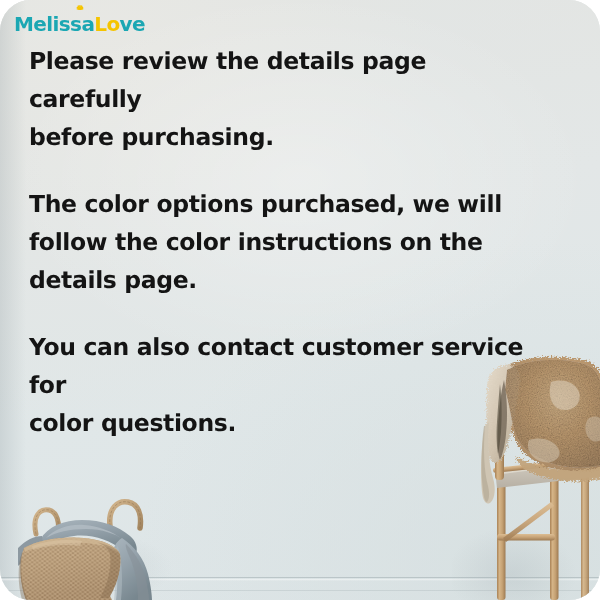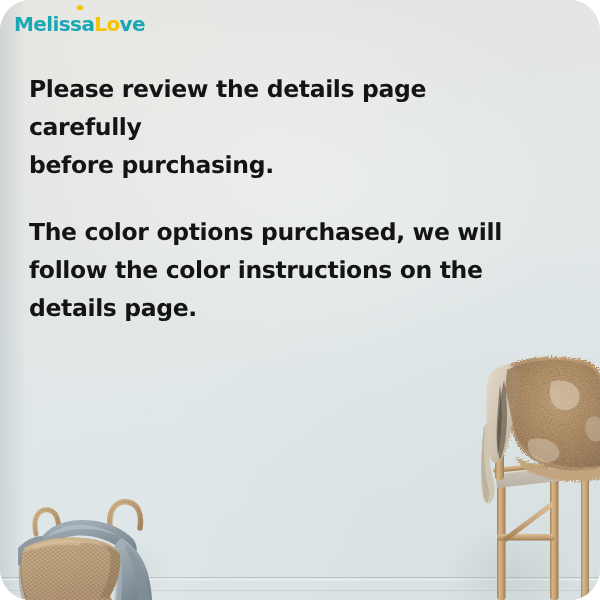--- a/index.html
+++ b/index.html
@@ -83,21 +83,21 @@
     top: -9px;
     width: 18px;
     height: 14px;
     pointer-events: none;
   }
 
   
   .copy {
     position: absolute;
     left: 29px;
-    top: 70px;
+    top: 42px;
     width: 500px;
     z-index: 30;
   }
   .para {
     color: #141414;
     font-family: "DejaVu Sans", sans-serif;
     font-weight: bold;
     font-size: 23.5px;
     line-height: 38px;
     letter-spacing: -0.35px;
@@ -171,20 +171,22 @@
       </svg>
     </div>
   </div>
 
   <div class="copy">
     <p class="para">Please review the details page carefully
 before purchasing.</p>
     <p class="para">The color options purchased, we will
 follow the color instructions on the
 details page.</p>
+    <p class="para">You can also contact customer service for
+color questions.</p>
   </div>
 
   <svg class="chair" viewBox="0 0 150 248">
     <defs>
       <linearGradient id="woodV" x1="0" y1="0" x2="1" y2="0">
         <stop offset="0%" stop-color="#a98256"></stop>
         <stop offset="30%" stop-color="#d5b487"></stop>
         <stop offset="62%" stop-color="#c6a274"></stop>
         <stop offset="100%" stop-color="#9d7a52"></stop>
       </linearGradient>

